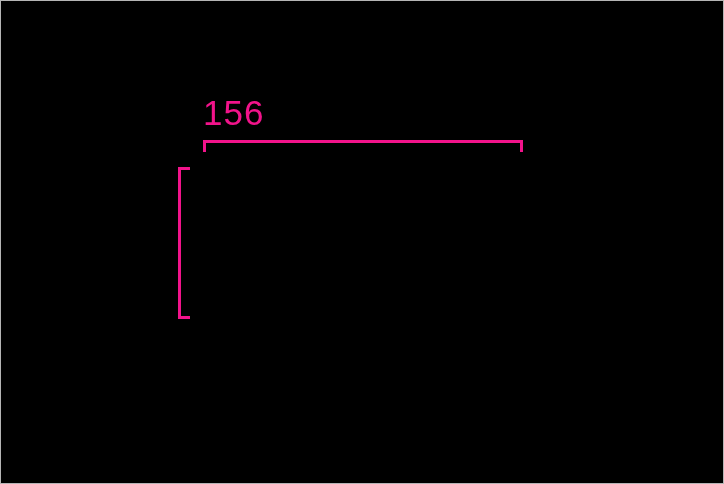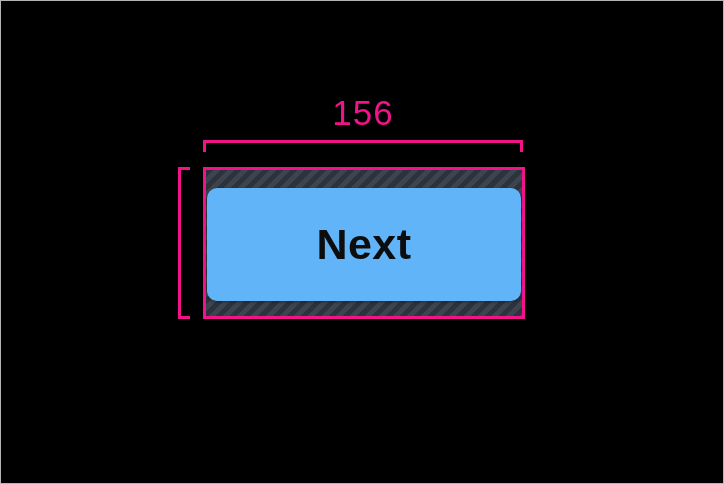--- a/index.html
+++ b/index.html
@@ -23,21 +23,21 @@
     color: var(--accent, #f2138b);
     font-size: 35px;
     line-height: 1;
     letter-spacing: 1px;
     user-select: none;
   }
   .dim-width {
     left: 202px;
     top: 94px;
     width: 320px;
-    text-align: center;
+    text-align: left;
   }
   .dim-height {
     left: 96px;
     top: 224px;
     width: 68px;
     text-align: right;
   }
   
   .bracket-h {
     position: absolute;
@@ -102,17 +102,14 @@
 
 <div class="frame">
 
   <div class="dim-label dim-width">156</div>
 
   <div class="bracket-h"></div>
 
 
   <div class="bracket-v"></div>
 
-  <div class="touch-target">
-    <button class="next-btn">Next</button>
-  </div>
 
 </div>
 
 </body></html>

